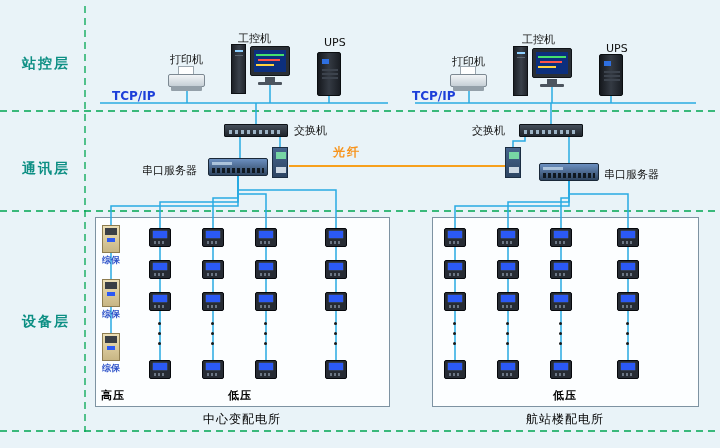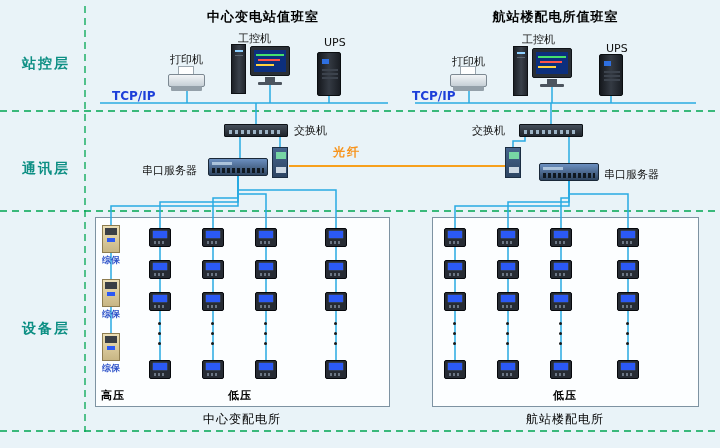--- a/index.html
+++ b/index.html
@@ -100,23 +100,22 @@
       <path d="M569 181 V206 H455 V369"></path>
       <path d="M569 181 V202 H508 V369"></path>
       <path d="M569 181 V198 H561 V369"></path>
       <path d="M569 181 V194 H628 V369"></path>
     </g>
     <path d="M289 166 H506" stroke="#f7a01d" stroke-width="2" fill="none"></path>
   </svg>
 
   <div class="layer-label" style="top:55px">站控层</div>
   <div class="layer-label" style="top:160px">通讯层</div>
-  <div class="layer-label" style="top:320px">设备层</div>
-
-  <div class="title" style="left:178px;top:8px;width:170px">中心变电站值班室</div>
+  <div class="layer-label" style="top:313px">设备层</div>
+
   <div class="lbl" style="left:238px;top:31px">工控机</div>
   <div class="lbl" style="left:170px;top:52px">打印机</div>
   <div class="lbl" style="left:324px;top:36px">UPS</div>
 
   <div class="printer" style="left:167px;top:66px">
     <div class="paper"></div>
     <div class="pbody"></div>
     <div class="pbase"></div>
   </div>
   <div class="tower" style="left:231px;top:44px"></div>
@@ -133,21 +132,20 @@
 
   <div class="tcpip" style="left:112px;top:89px">TCP/IP</div>
 
   <div class="switch" style="left:224px;top:124px"></div>
   <div class="lbl" style="left:294px;top:123px">交换机</div>
 
   <div class="serial" style="left:208px;top:158px"></div>
   <div class="lbl" style="left:142px;top:163px">串口服务器</div>
   <div class="converter" style="left:272px;top:147px"></div>
 
-  <div class="title" style="left:468px;top:8px;width:175px">航站楼配电所值班室</div>
   <div class="lbl" style="left:522px;top:32px">工控机</div>
   <div class="lbl" style="left:452px;top:54px">打印机</div>
   <div class="lbl" style="left:606px;top:42px">UPS</div>
 
   <div class="printer" style="left:449px;top:66px">
     <div class="paper"></div>
     <div class="pbody"></div>
     <div class="pbase"></div>
   </div>
   <div class="tower" style="left:513px;top:46px"></div>

